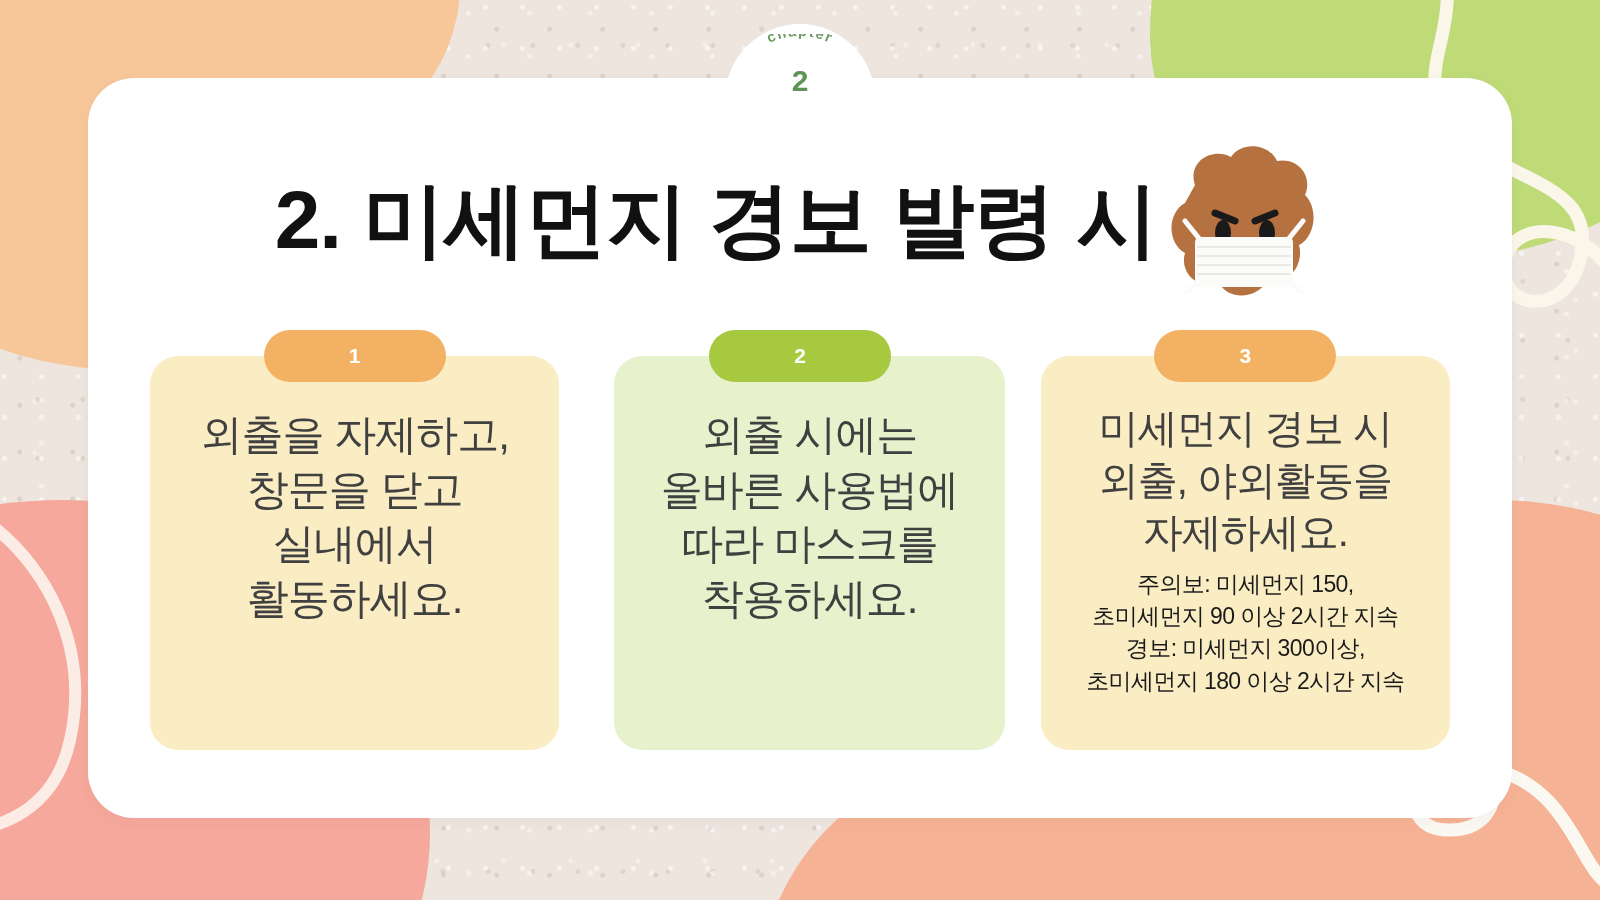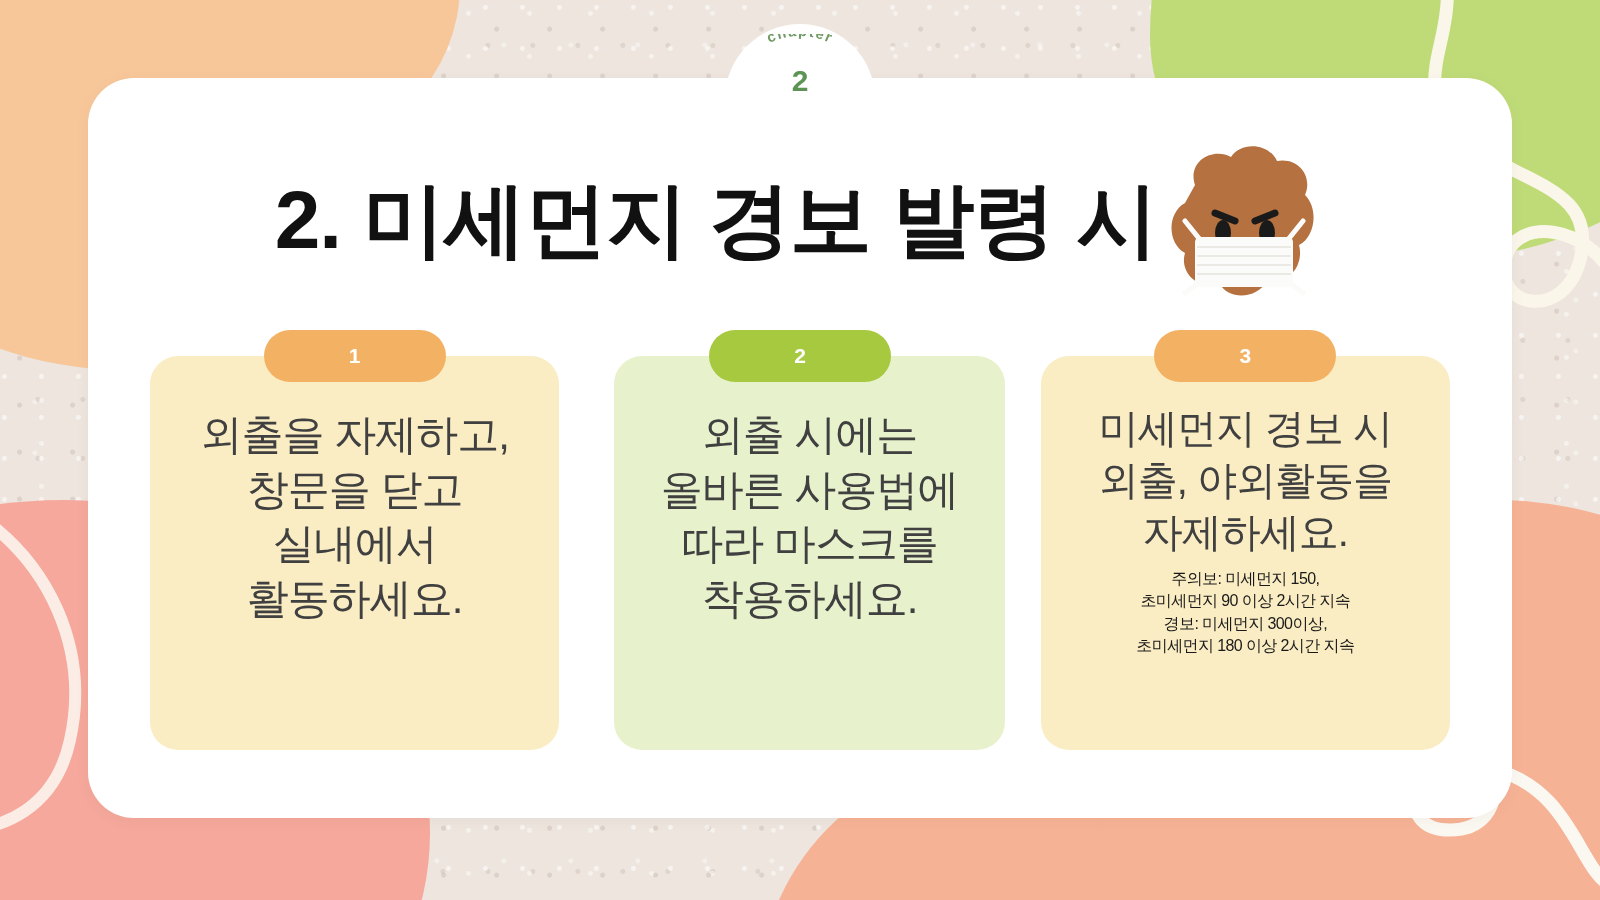--- a/index.html
+++ b/index.html
@@ -193,21 +193,21 @@
     font-weight: 500;
     line-height: 1.30;
     letter-spacing: -1px;
     white-space: pre-line;
   }
   .card-text.small { font-size: 40px; }
 
   .card-note {
     margin-top: 10px;
     color: #1A1A1A;
-    font-size: 16px;
+    font-size: 23px;
     font-weight: 400;
     line-height: 1.40;
     letter-spacing: -0.6px;
     white-space: pre-line;
   }
 
   
   #card-3 .card-body {
     justify-content: flex-start;
     padding-top: 46px;

